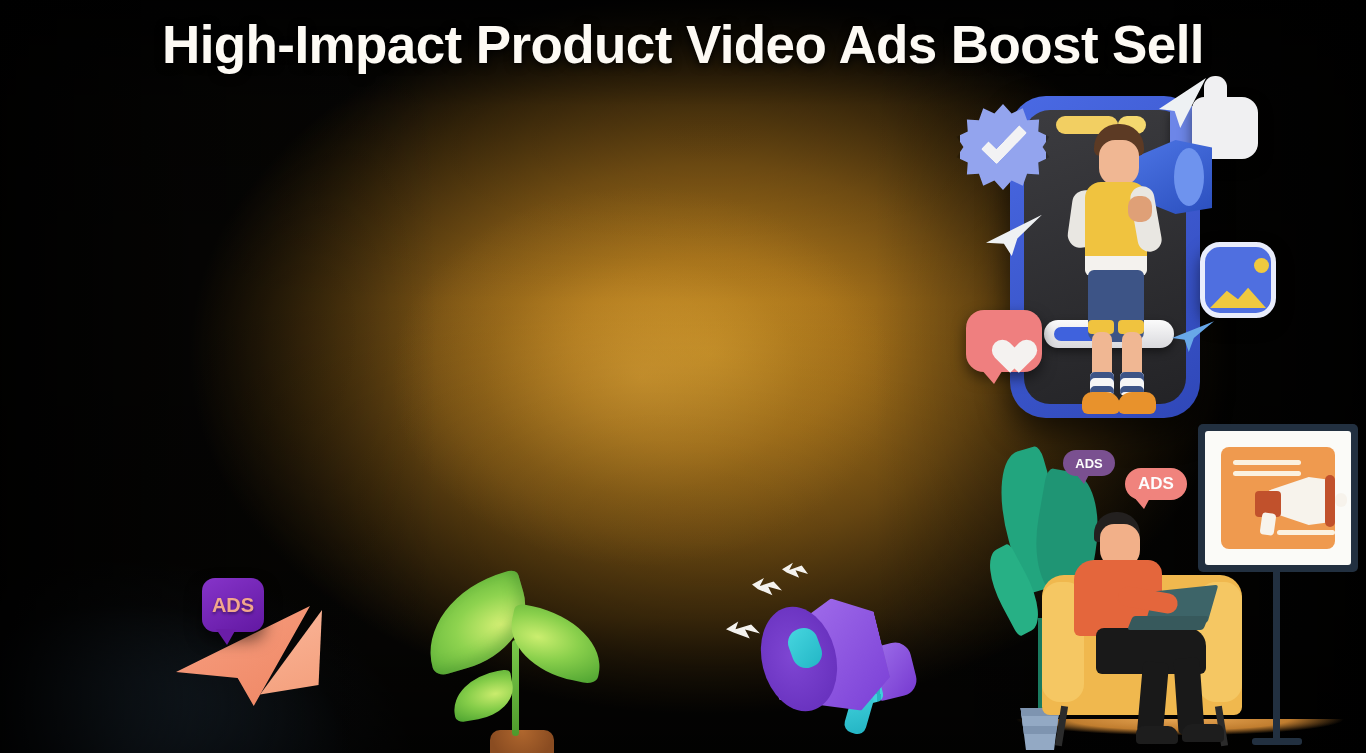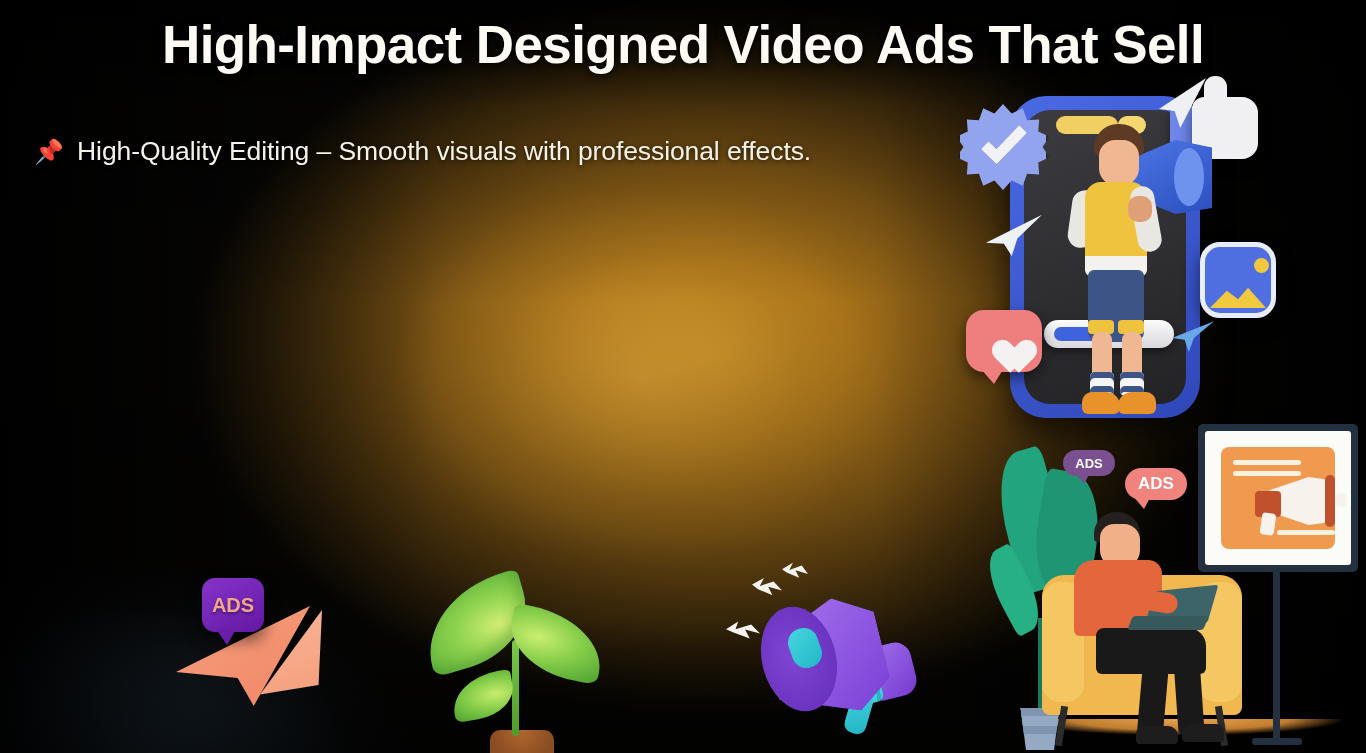--- a/index.html
+++ b/index.html
@@ -565,21 +565,18 @@
     <div class="pm-body"></div>
     <div class="pm-ring"></div>
     <div class="pm-handle"></div>
     <div class="pm-cone"></div>
     <div class="pm-mouth"></div>
     <div class="pm-inner"></div>
   </div>
 
   <div class="bg-vig"></div>
 
-  <div class="title">High-Impact Designed Video Ads That Sell</div>
+  <div class="title">High-Impact Product Video Ads Boost Sell</div>
 
   <div class="bullets">
-    <div class="bullet">
-      <span class="pin">📌</span><span> High-Quality Editing – Smooth visuals with professional effects.</span>
-    </div>
   </div>
 
 </div>
 
 </body></html>

